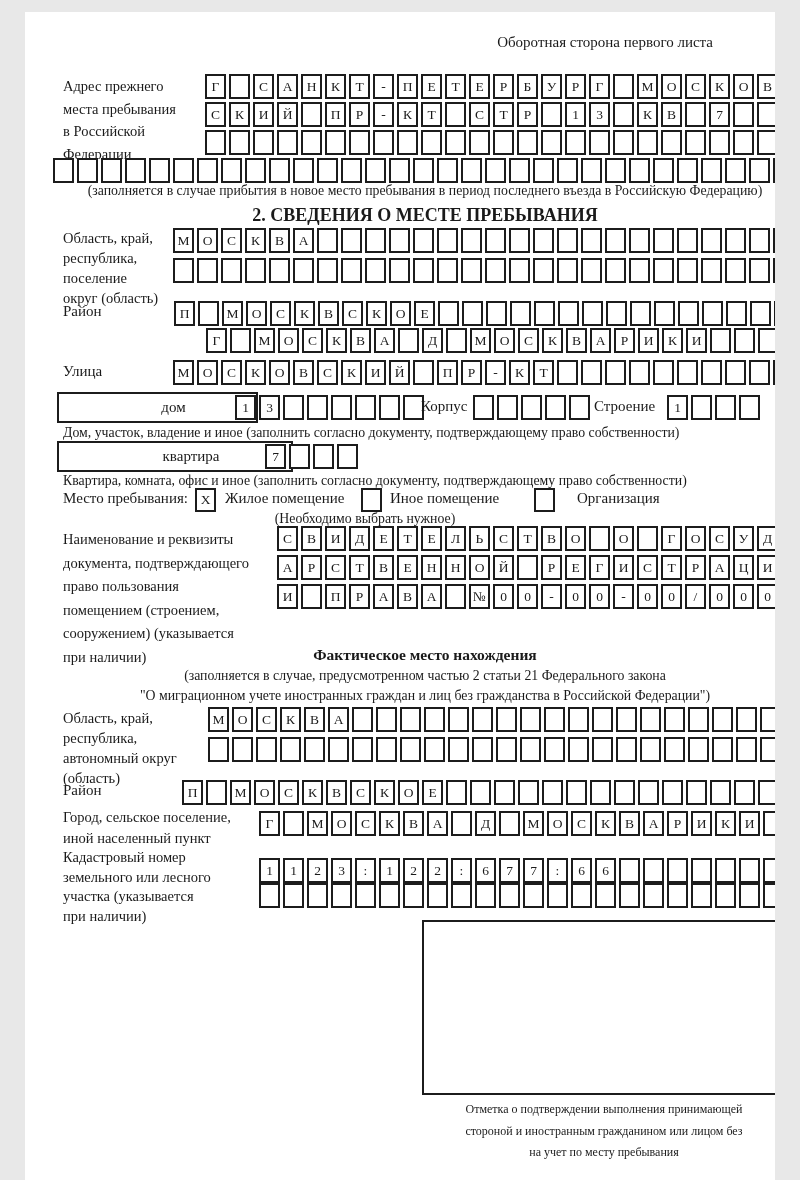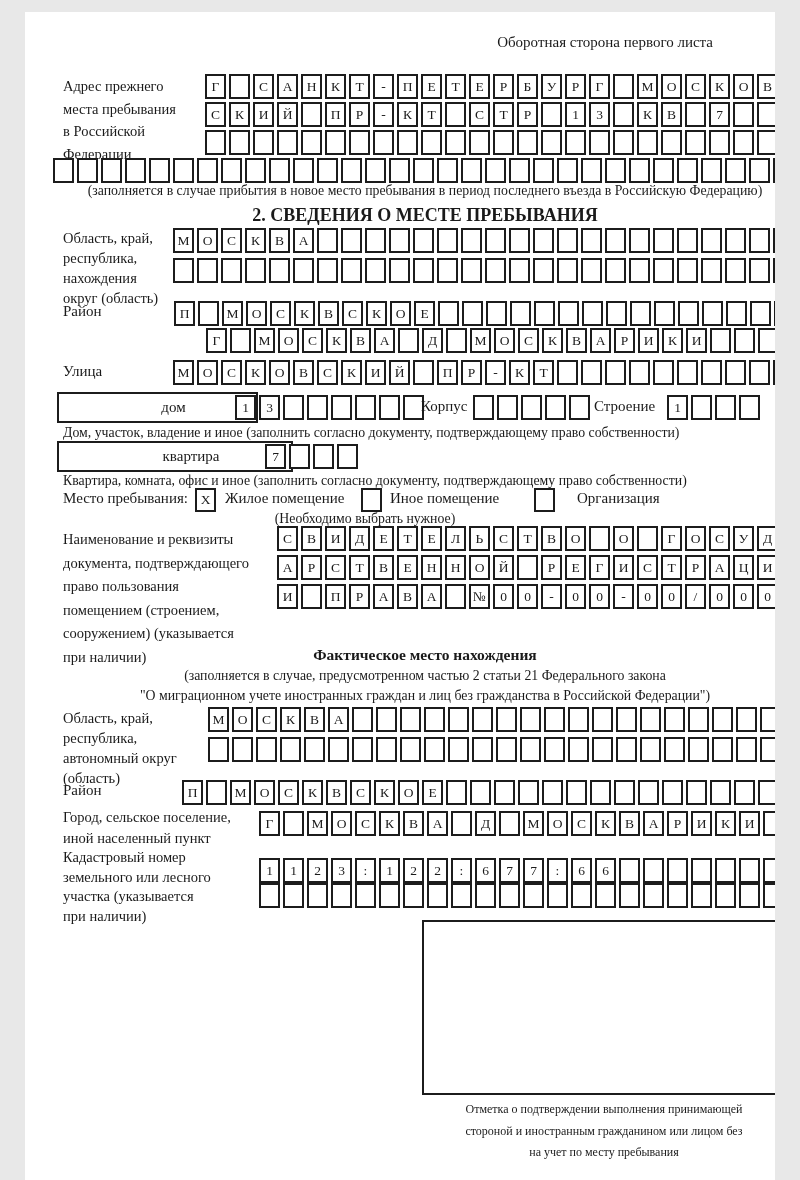--- a/index.html
+++ b/index.html
@@ -156,21 +156,21 @@
       <span class="cell"></span>
       <span class="cell"></span>
     </div>
   <div class="note center" style="top:171px;">(заполняется в случае прибытия в новое место пребывания в период последнего въезда в Российскую Федерацию)</div>
 
   <div class="title center" style="top:193px;">2. СВЕДЕНИЯ О МЕСТЕ ПРЕБЫВАНИЯ</div>
 
   <div class="lbl-multi" style="left:38px; top:216px; line-height:20px;">
       <div class="line">Область, край,</div>
       <div class="line">республика,</div>
-      <div class="line">нахождения</div>
+      <div class="line">поселение</div>
       <div class="line">округ (область)</div>
     </div>
   <div class="cellrow" style="left:148px; top:216px;">
       <span class="cell">М</span>
       <span class="cell">О</span>
       <span class="cell">С</span>
       <span class="cell">К</span>
       <span class="cell">В</span>
       <span class="cell">А</span>
       <span class="cell"></span>

